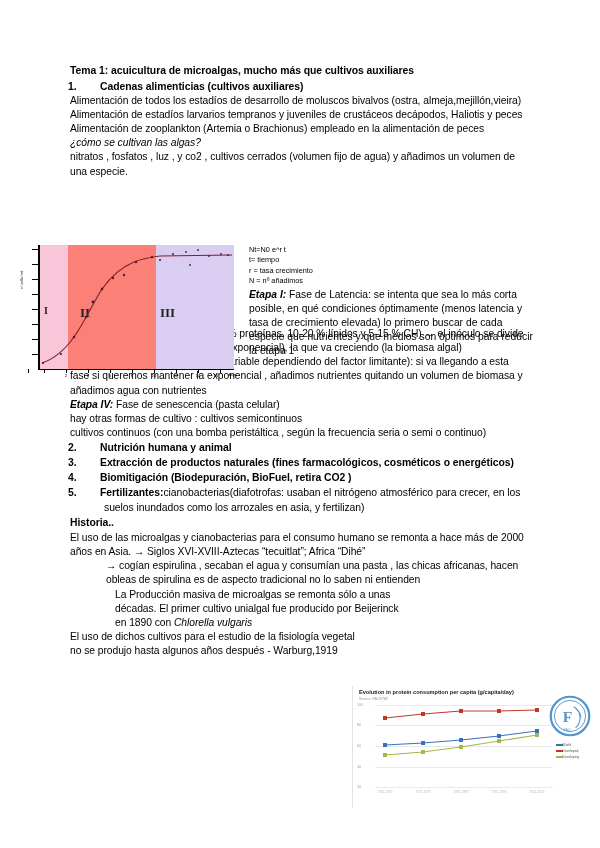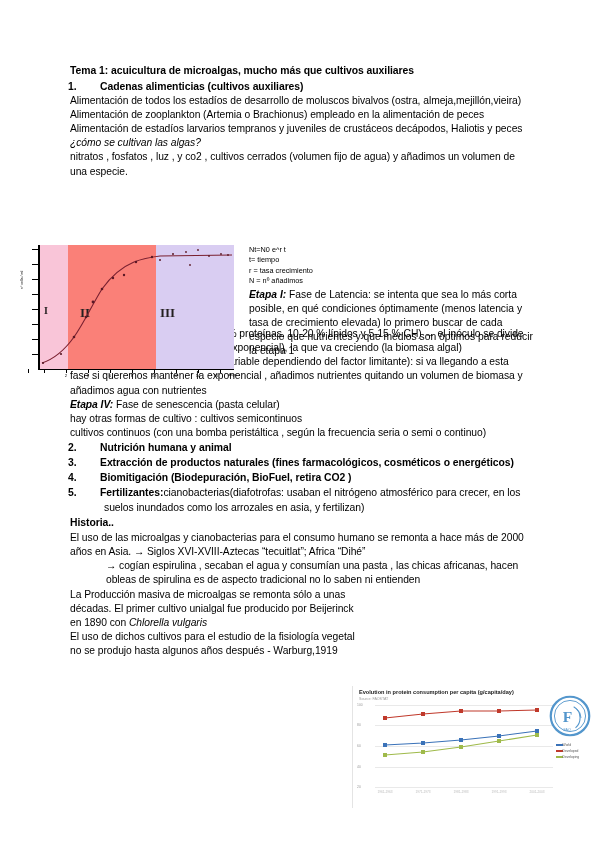--- a/index.html
+++ b/index.html
@@ -254,22 +254,22 @@
 
   <div class="content">
 
     <p class="title">Tema 1: acuicultura de microalgas, mucho más que cultivos auxiliares</p>
 
     <p class="numitem" style="padding-left:34px;text-indent:-18px;">
       <span class="num">1.</span><span>Cadenas alimenticias (cultivos auxiliares)</span>
     </p>
 
     <p class="body-text">Alimentación de todos los estadíos de desarrollo de moluscos bivalvos (ostra, almeja,mejillón,vieira)</p>
+    <p class="body-text">Alimentación de estadíos larvarios tempranos y juveniles de crustáceos decápodos, Haliotis y peces</p>
     <p class="body-text">Alimentación de zooplankton (Artemia o Brachionus) empleado en la alimentación de peces</p>
-    <p class="body-text">Alimentación de estadíos larvarios tempranos y juveniles de crustáceos decápodos, Haliotis y peces</p>
     <p class="body-text ital">¿cómo se cultivan las algas?</p>
     <p class="body-text">nitratos , fosfatos , luz , y co2 , cultivos cerrados (volumen fijo de agua) y añadimos un volumen de una especie.</p>
 
     <div style="height:148px;"></div>
 
     <p class="body-text">
       <span class="ital bold">Etapa II:</span><span> Fase exponencial (30-40 % proteínas, 10-20 % lípidos y 5-15 % CH) → el inóculo se divide de forma asexual y crece el grupo(exponencial),  la que va creciendo (la biomasa algal)</span>
     </p>
     <p class="body-text">
       <span class="ital bold">Etapa III:</span><span> Fase estacionaria (muy variable dependiendo del factor limitante): si va llegando a esta fase si queremos mantener la exponencial , añadimos nutrientes quitando un volumen de biomasa y añadimos agua con nutrientes</span>
@@ -291,21 +291,21 @@
       <span class="num">4.</span><span>Biomitigación (Biodepuración, BioFuel, retira CO2 )</span>
     </p>
     <p class="numitem">
       <span class="num">5.</span><span>Fertilizantes:</span><span class="sub">cianobacterias(diafotrofas: usaban el nitrógeno atmosférico para crecer, en los suelos inundados como los arrozales en asia, y fertilizan)</span>
     </p>
 
     <p class="title" style="margin-top:1px;">Historia..</p>
     <p class="body-text">El uso de las microalgas y cianobacterias para el consumo humano se remonta a hace más de 2000 años en Asia. → Siglos XVI-XVIII-Aztecas “tecuitlat”; Africa “Dihé”</p>
     <p class="body-text indent1">→ cogían espirulina , secaban el agua y consumían una pasta ,  las chicas africanas, hacen obleas de spirulina es de aspecto tradicional no lo saben ni entienden</p>
 
-    <p class="body-text" style="width:292px;">
+    <p class="body-text" style="width:292px;margin-left:45px;">
       <span>La Producción masiva de microalgas se remonta sólo a unas décadas. El primer cultivo unialgal fue producido por Beijerinck en 1890 con </span><span class="ital">Chlorella vulgaris</span>
     </p>
     <p class="body-text" style="width:292px;">El uso de dichos cultivos para el estudio de la fisiología vegetal no se produjo hasta algunos años después - Warburg,1919</p>
 
   </div>
 
   <div class="fig-growth">
     <div class="gc-plot">
       <div class="gc-band b1"></div>
       <div class="gc-band b2"></div>

